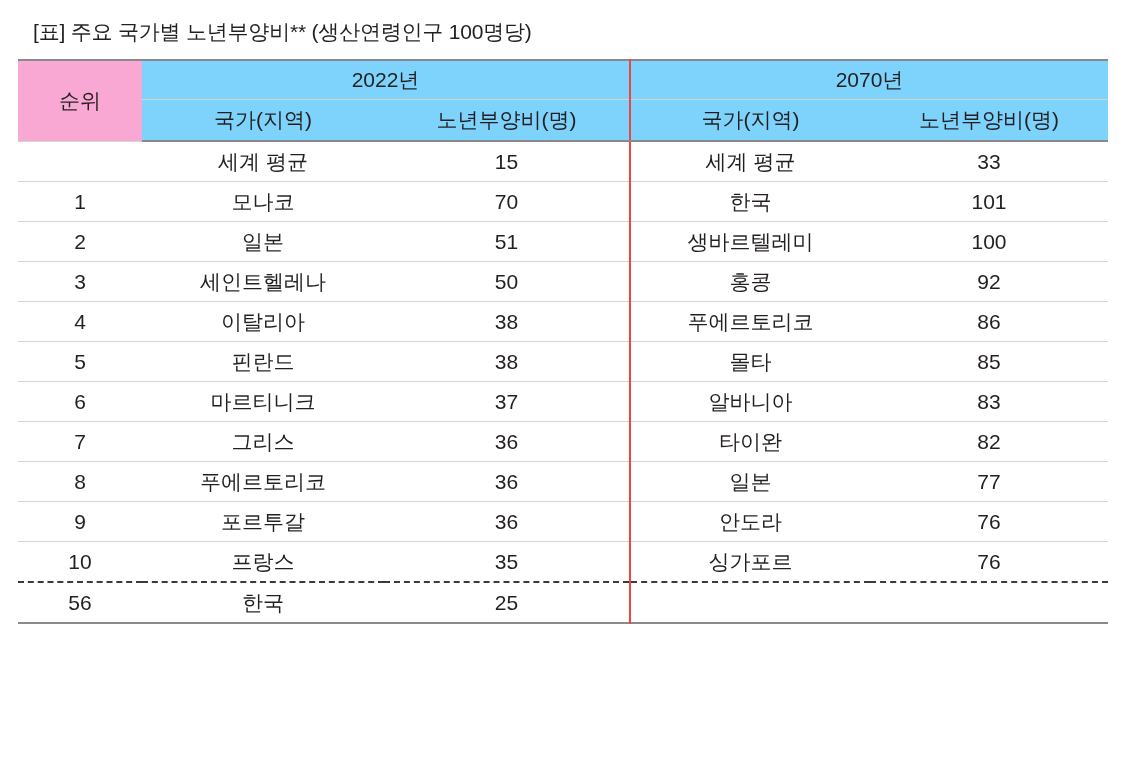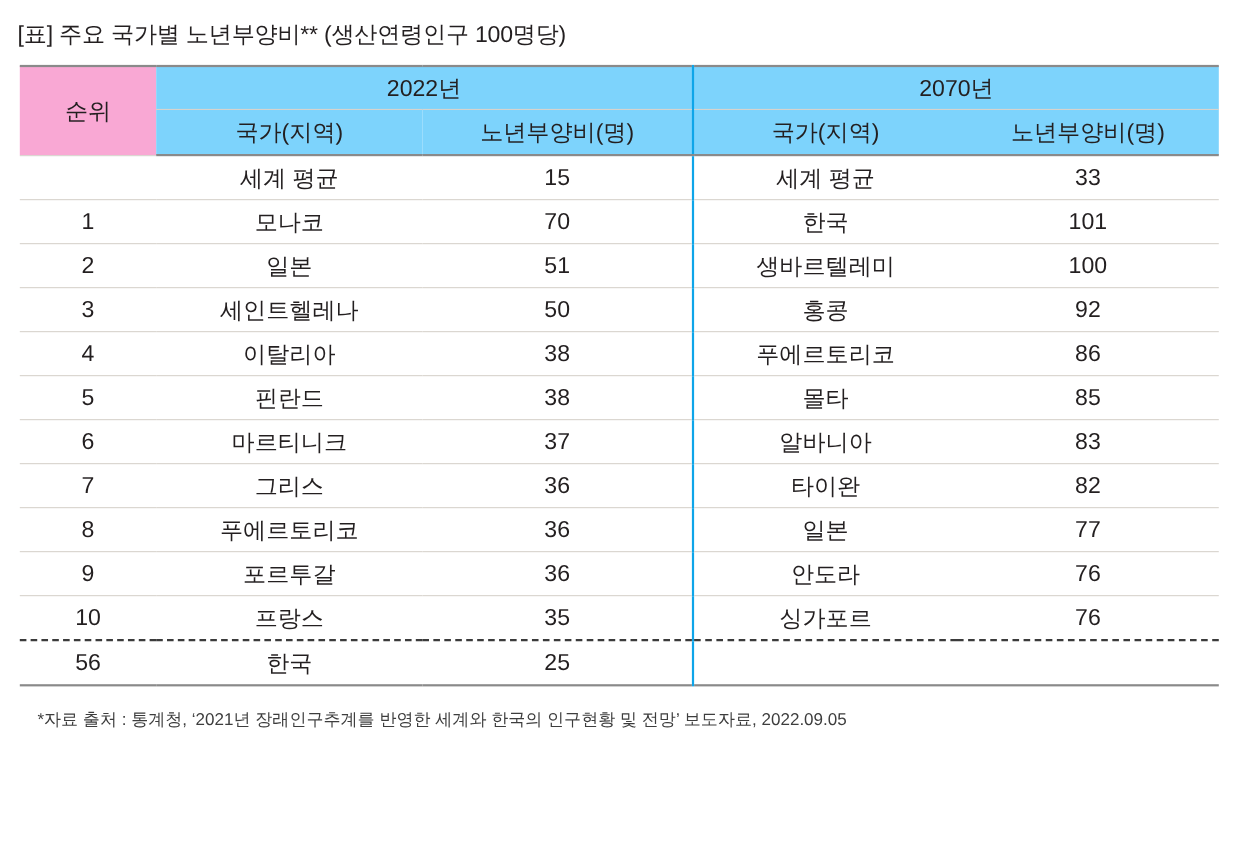--- a/index.html
+++ b/index.html
@@ -18,21 +18,21 @@
     position: relative;
     width: 1126px;
     height: 782px;
     box-sizing: border-box;
     padding: 18px 16px 0 16px;
   }
   .title {
     font-size: 21px;
     line-height: 1.3;
     color: #231f20;
-    margin: 0 0 14px 0;
+    margin: 0 0 14px 17px;
     letter-spacing: -0.2px;
   }
   table.data {
     border-collapse: collapse;
     table-layout: fixed;
     width: 1090px;
     margin: 0 auto;
     border-top: 2px solid #8a8a8a;
     border-bottom: 2px solid #8a8a8a;
   }
@@ -57,21 +57,21 @@
   }
   .hdr-row.second th {
     border-bottom: 2px solid #8a8a8a;
   }
   th.rank-head {
     background: #f9a8d4;
     border-bottom: 2px solid #8a8a8a;
     vertical-align: middle;
   }
   .vsep {
-    border-left: 2px solid #0ea5e9;
+    border-left: 2px solid #ef4444;
   }
   .hdr-row th.grp {
     height: 38px;
   }
   .hdr-row.second th {
     height: 40px;
   }
   tbody td {
     height: 46px;
   }
@@ -207,16 +207,15 @@
           <td>56</td>
           <td class="accent">한국</td>
           <td class="accent">25</td>
           <td class="vsep"></td>
           <td></td>
         </tr>
       </tbody>
   </table>
 
   <div class="footnotes">
-    <div>*자료 출처 : 통계청, ‘2021년 장래인구추계를 반영한 세계와 한국의 인구현황 및 전망’ 보도자료, 2022.09.05</div>
   </div>
 
 </div>
 
 </body></html>

